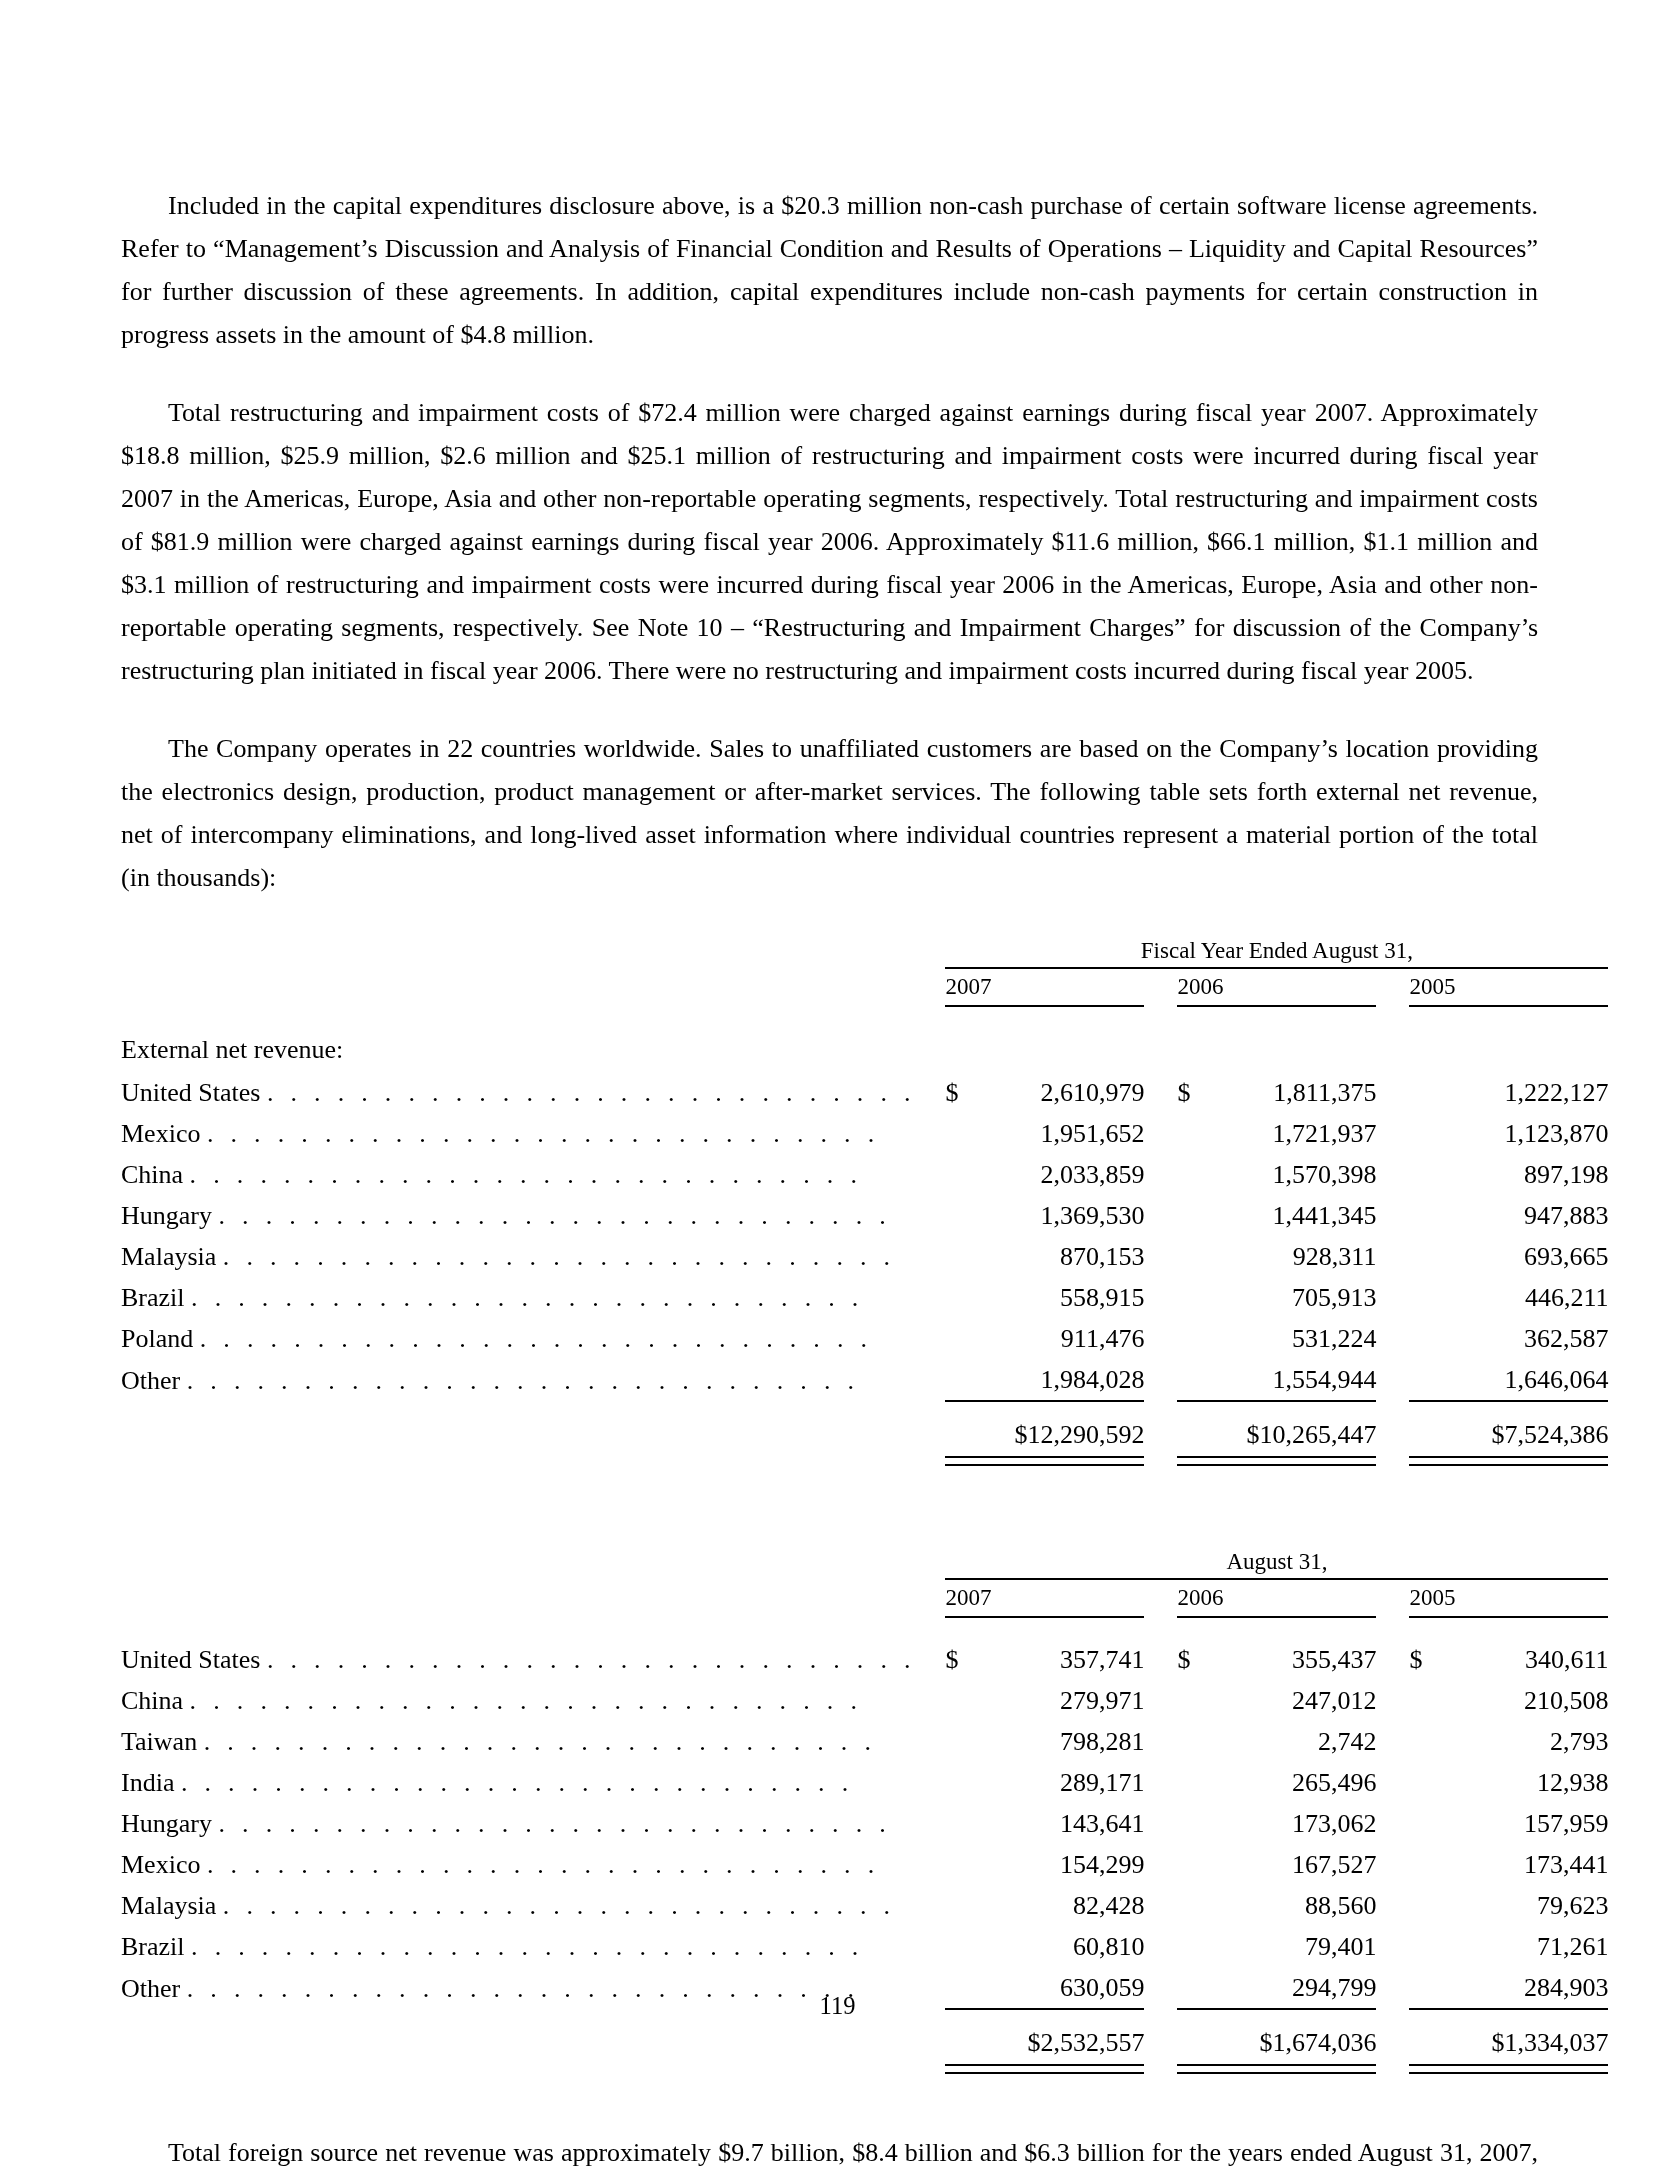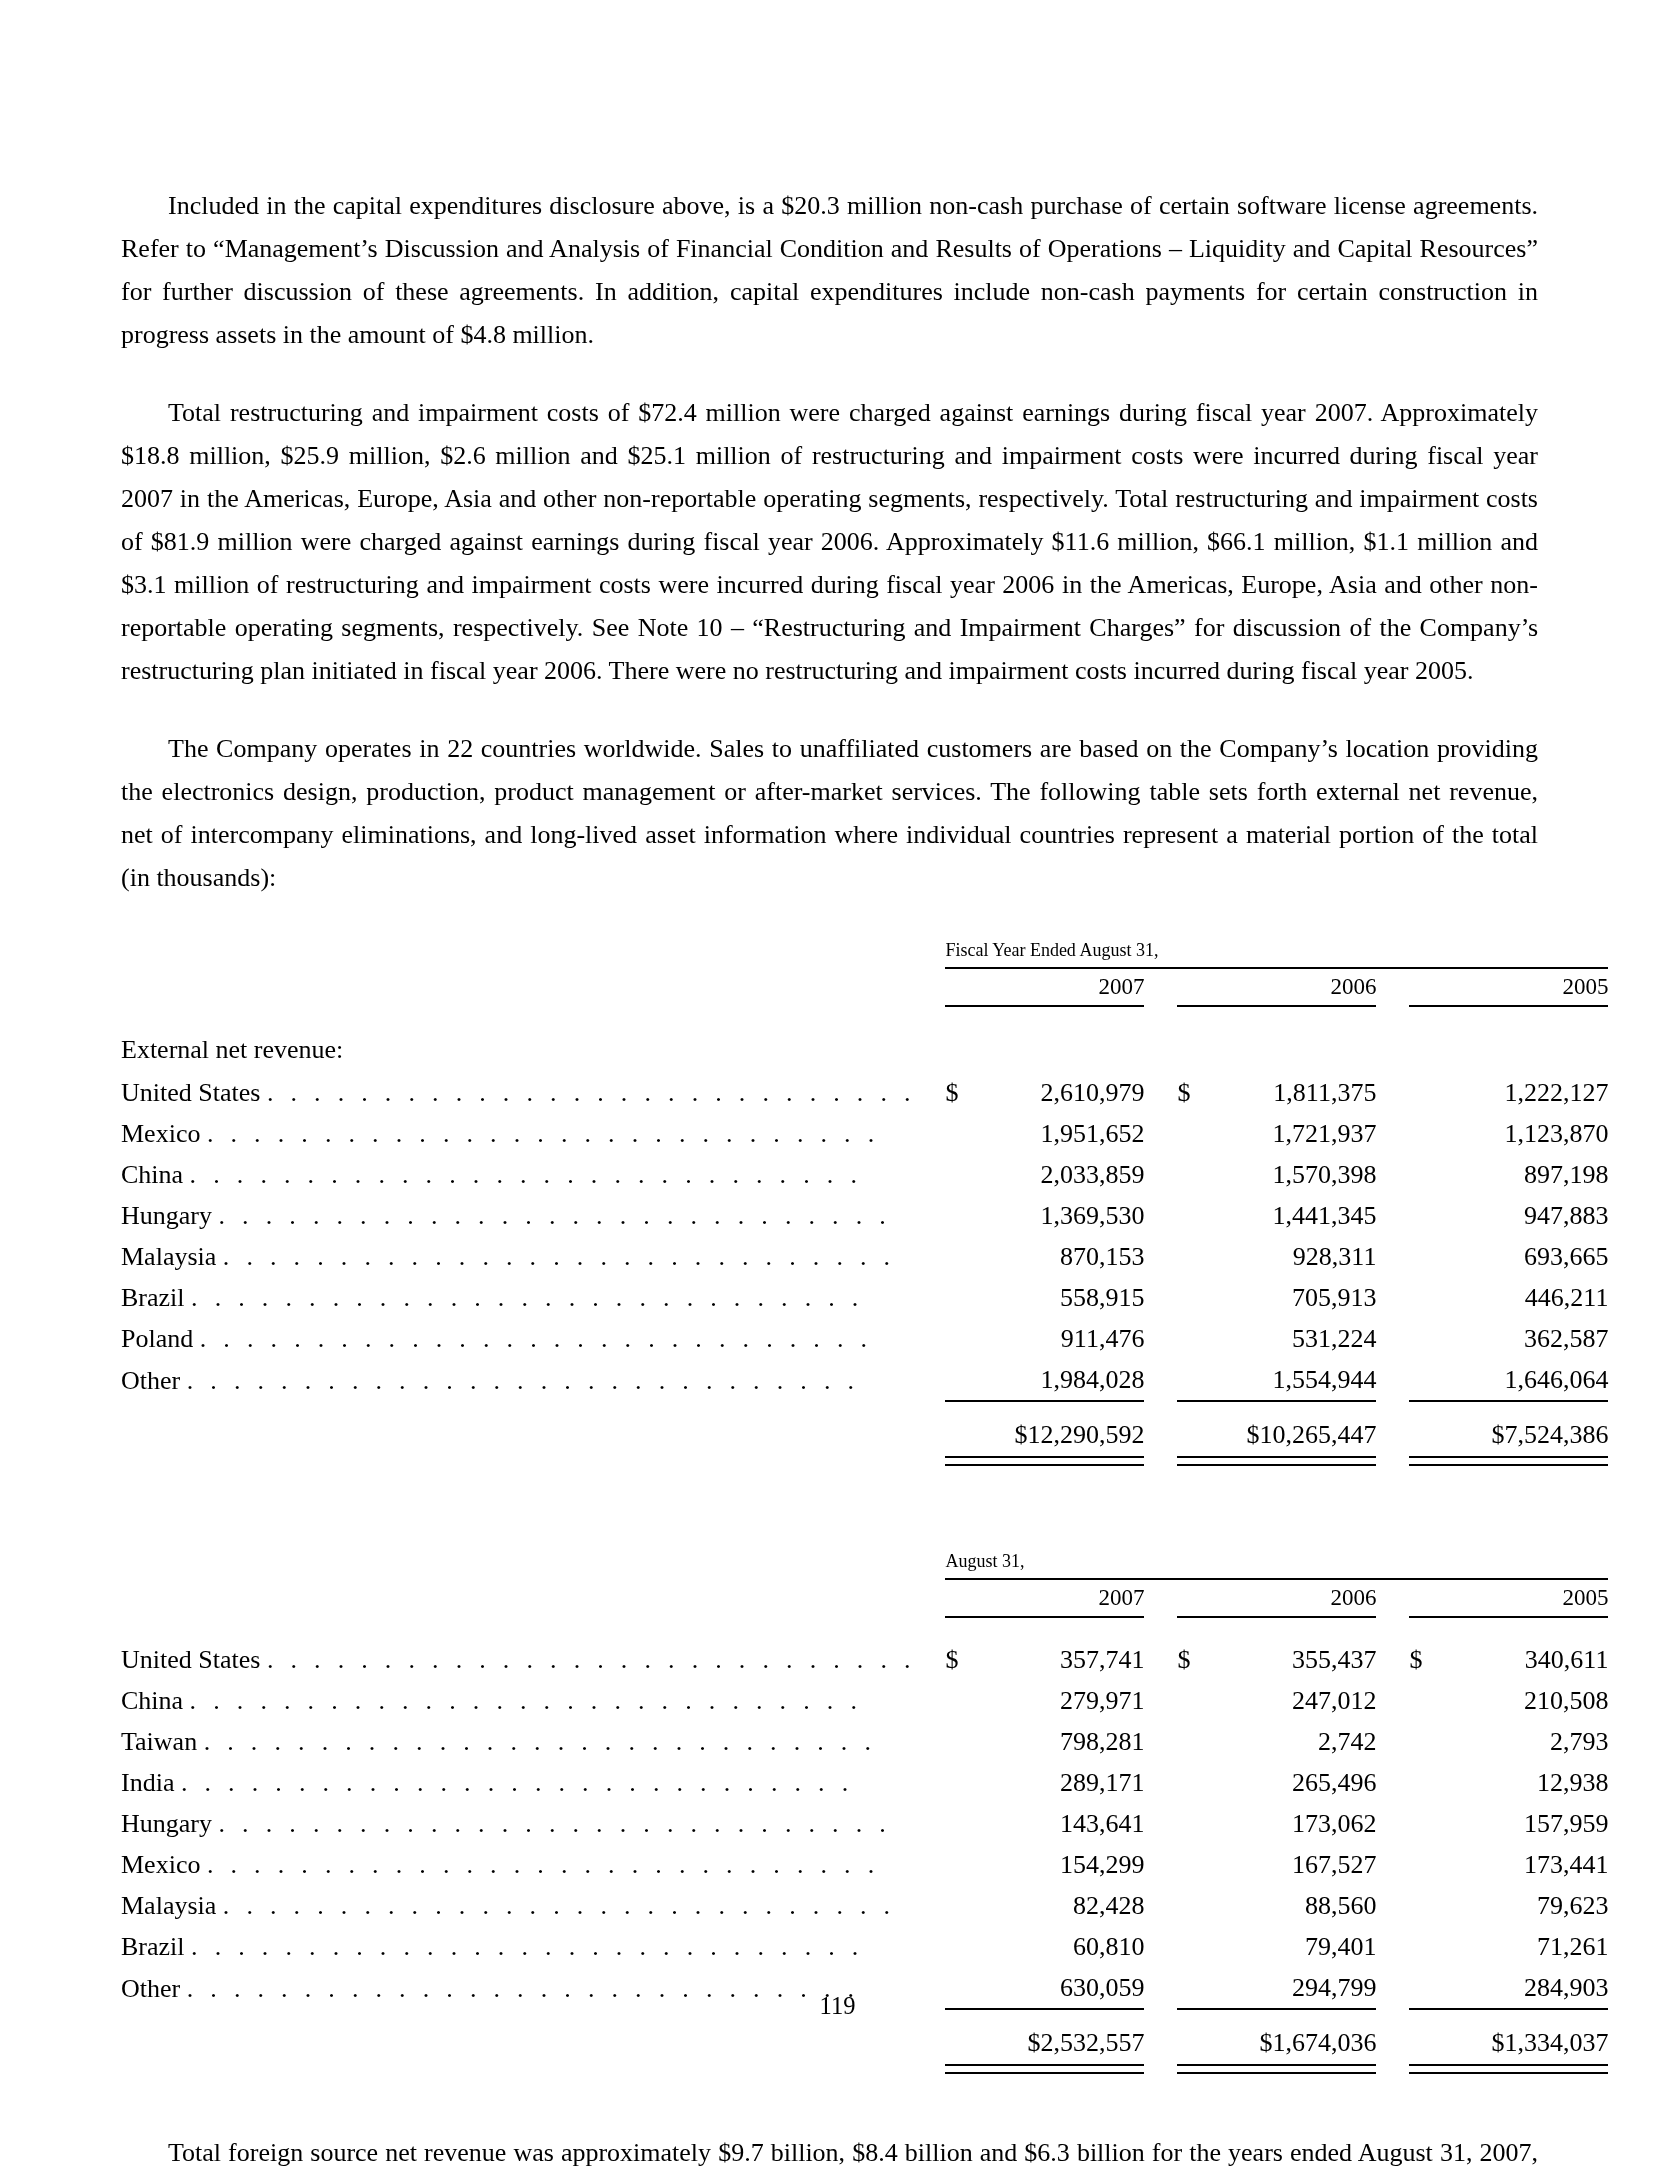--- a/index.html
+++ b/index.html
@@ -50,34 +50,34 @@
   .fin-table col.c-sp     { width: 33px;  }
 
   .fin-table td, .fin-table th {
     padding: 0;
     vertical-align: bottom;
     font-weight: normal;
   }
 
   
   .period-caption {
-    text-align: left;
+    text-align: center;
     font-weight: bold;
-    font-size: 18px;
+    font-size: 23px;
     line-height: 33px;
     padding-bottom: 3.3px;
   }
   .rule-span {
     border-bottom: 2.5px solid #000;
     height: 0;
     font-size: 0;
     line-height: 0;
   }
   .year-head {
-    text-align: right;
+    text-align: left;
     font-weight: bold;
     font-size: 23px;
     line-height: 36px;
     padding-top: 4.9px;
   }
   .rule-year {
     border-bottom: 2.5px solid #000;
     height: 0;
     font-size: 0;
     line-height: 0;

